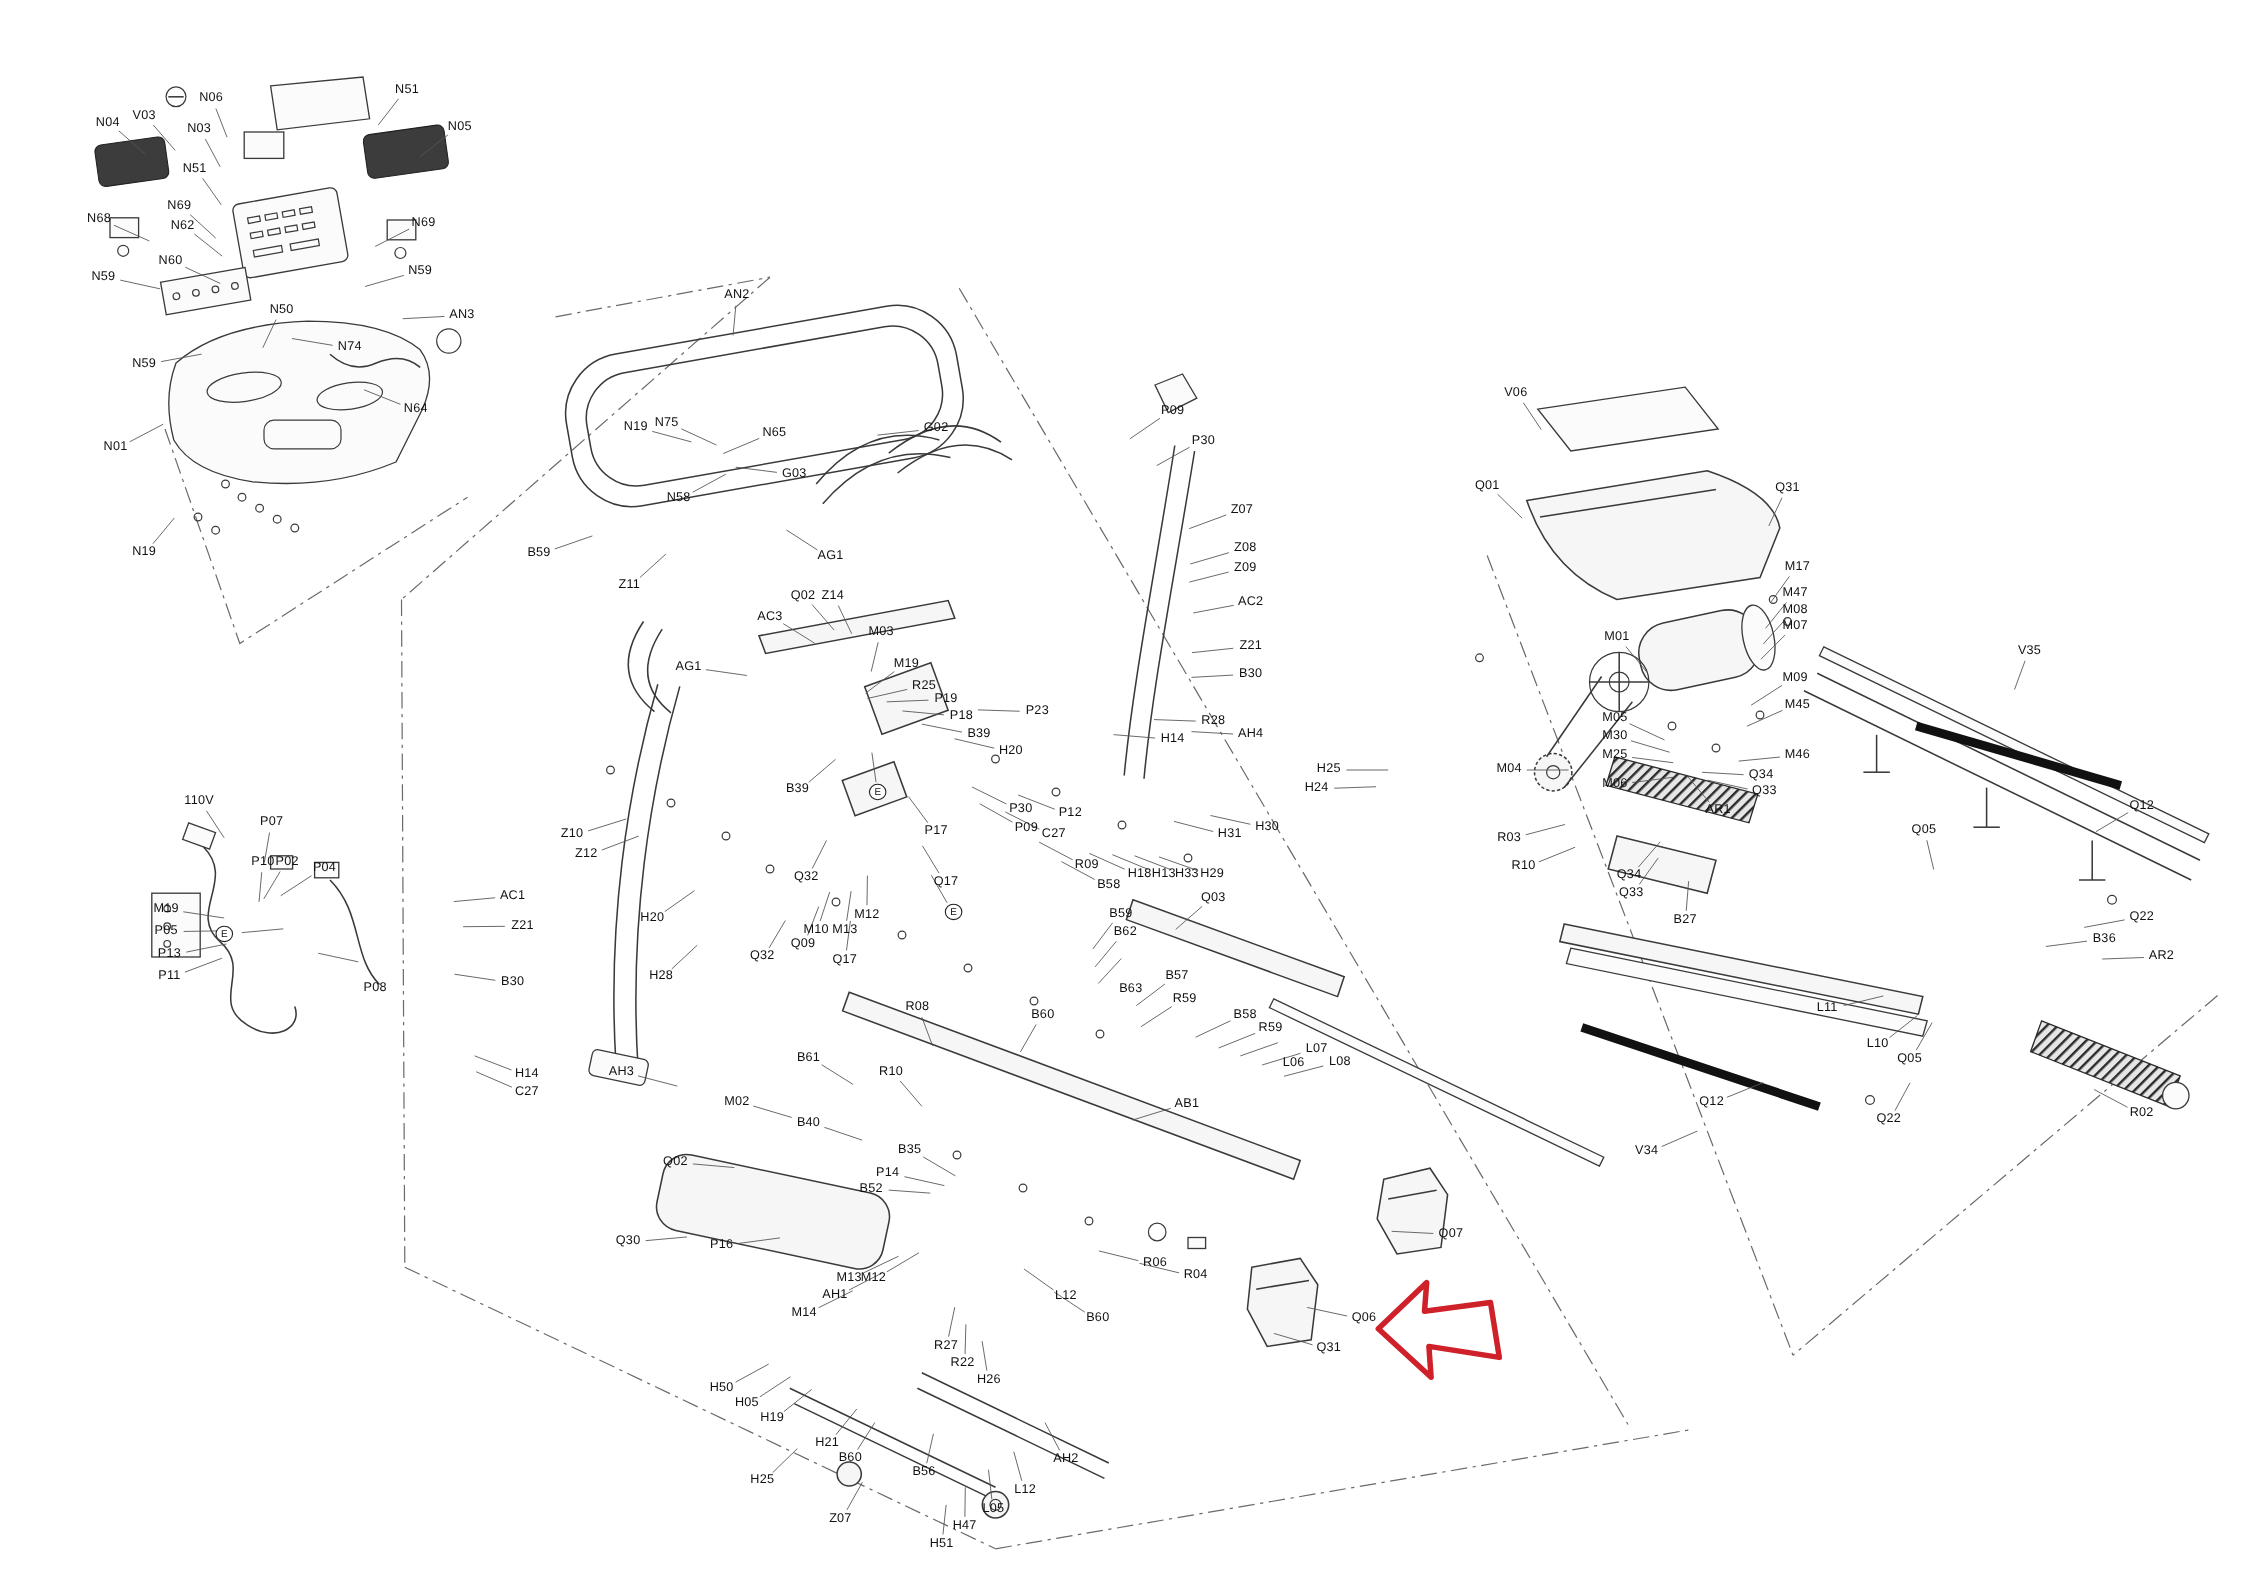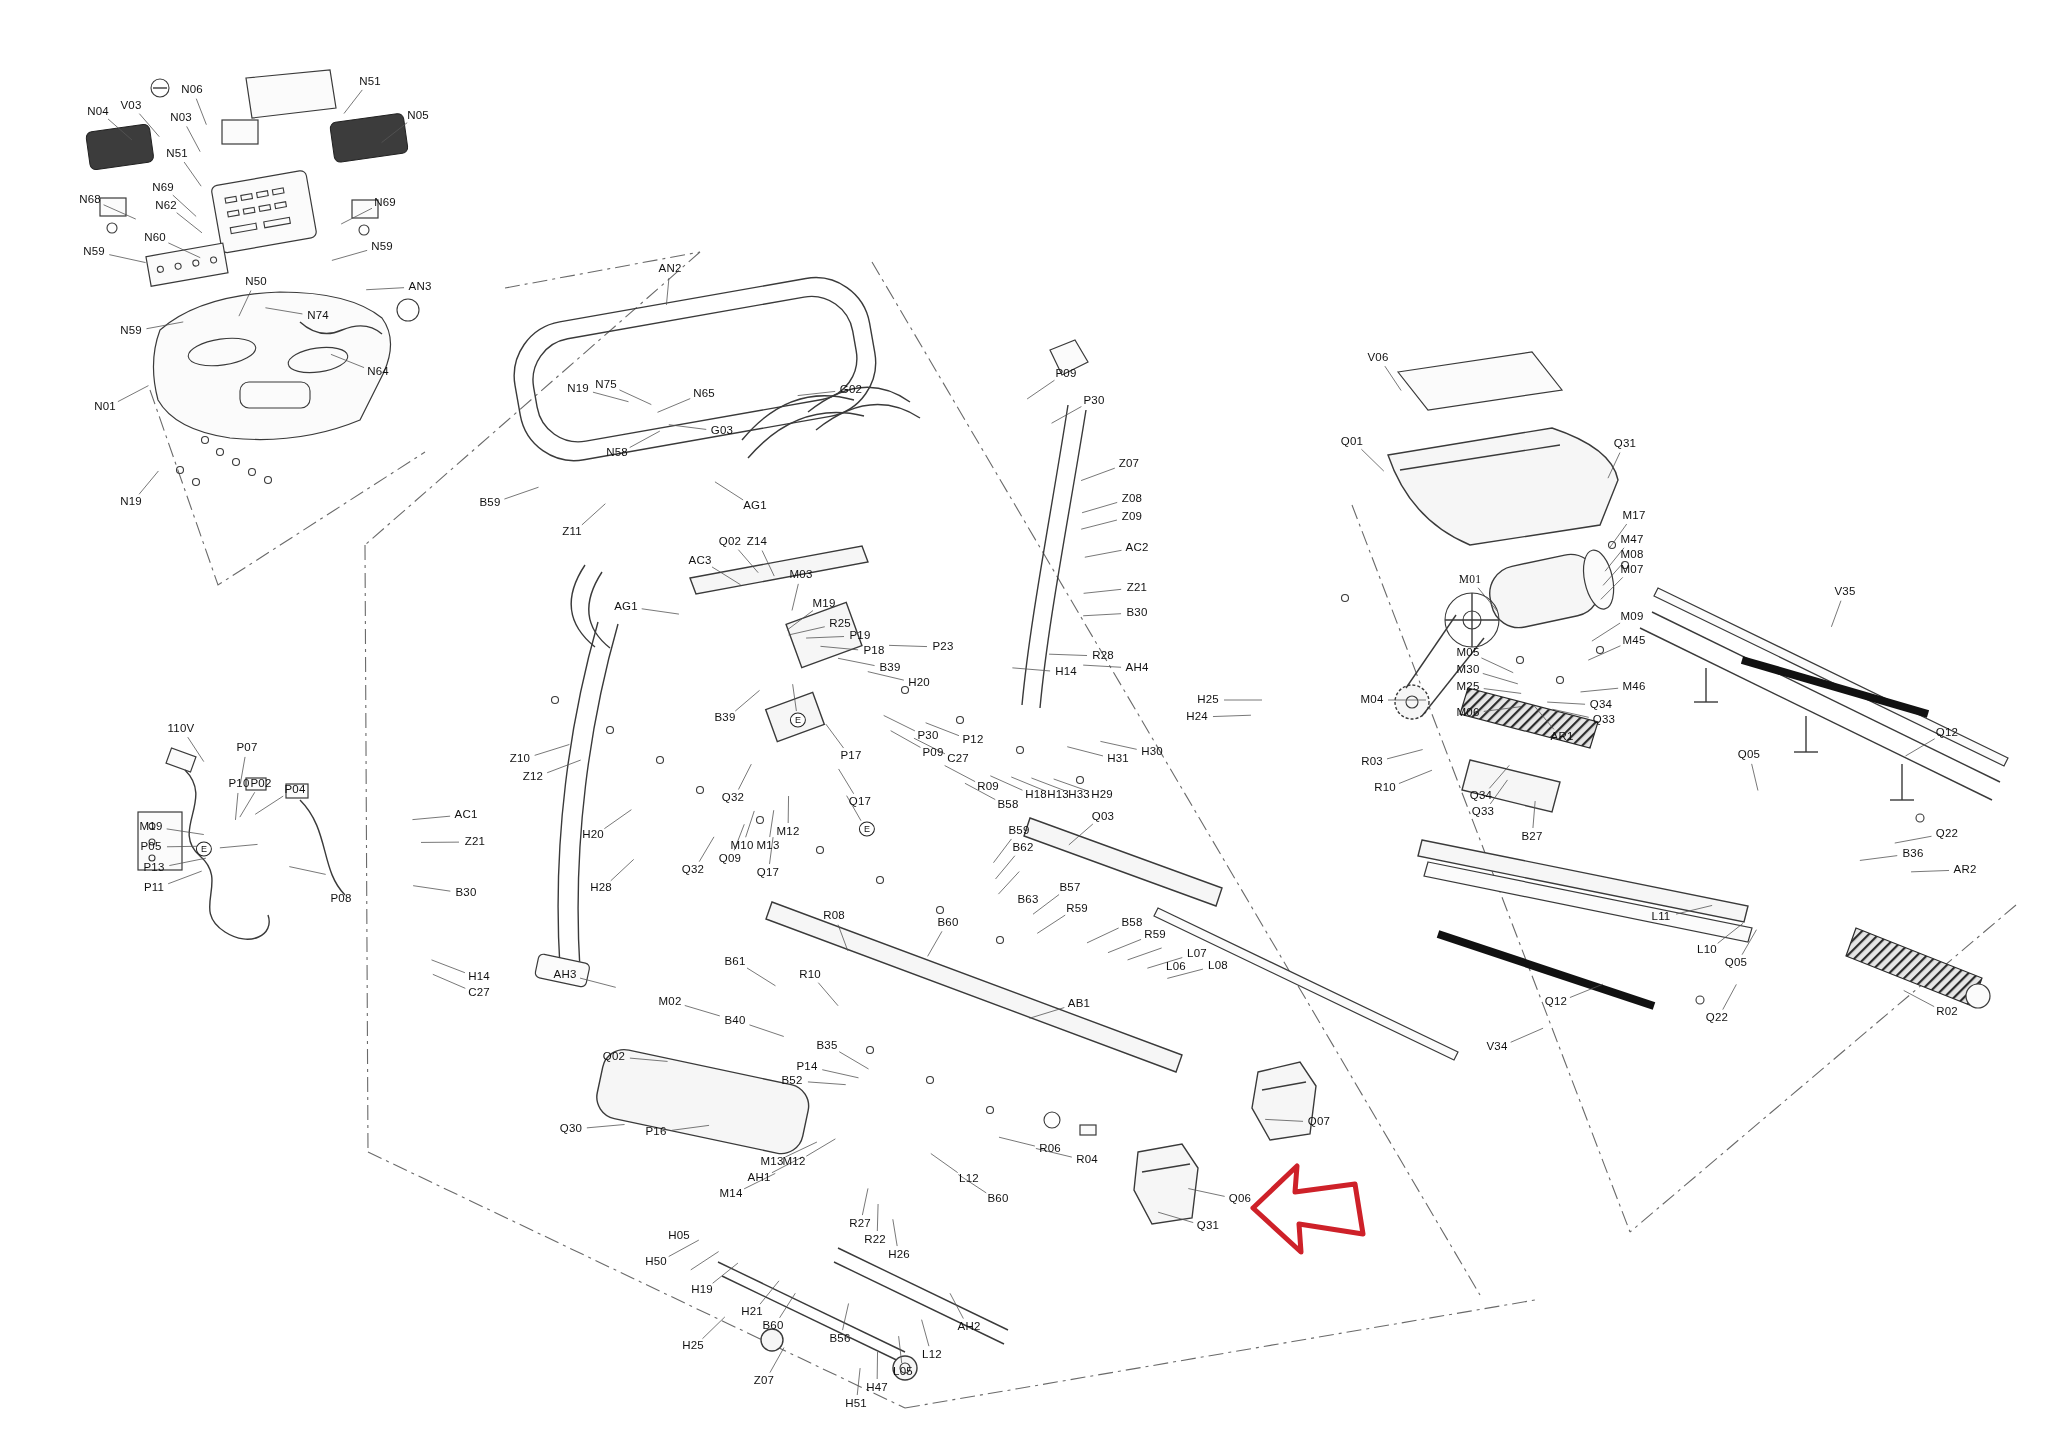--- a/index.html
+++ b/index.html
@@ -558,21 +558,21 @@
       <span class="part-label" style="left: 571px; top: 1129px;">Q30</span>
       <span class="part-label" style="left: 656px; top: 1132px;">P16</span>
       <span class="part-label" style="left: 772px; top: 1162px;">M13</span>
       <span class="part-label" style="left: 794px; top: 1162px;">M12</span>
       <span class="part-label" style="left: 759px; top: 1178px;">AH1</span>
       <span class="part-label" style="left: 731px; top: 1194px;">M14</span>
       <span class="part-label" style="left: 860px; top: 1224px;">R27</span>
       <span class="part-label" style="left: 875px; top: 1240px; text-align: center;">R22</span>
       <span class="part-label" style="left: 899px; top: 1255px;">H26</span>
       <span class="part-label" style="left: 656px; top: 1262px;">H50</span>
-      <span class="part-label" style="left: 679px; top: 1236px;">H05</span>
+      <span class="part-label" style="left: 679px; top: 1276px;">H05</span>
       <span class="part-label" style="left: 702px; top: 1290px;">H19</span>
       <span class="part-label" style="left: 752px; top: 1312px;">H21</span>
       <span class="part-label" style="left: 773px; top: 1326px;">B60</span>
       <span class="part-label" style="left: 840px; top: 1339px;">B56</span>
       <span class="part-label" style="left: 969px; top: 1179px;">L12</span>
       <span class="part-label" style="left: 998px; top: 1199px;">B60</span>
       <span class="part-label" style="left: 932px; top: 1355px;">L12</span>
       <span class="part-label" style="left: 903px; top: 1372px;">L05</span>
       <span class="part-label" style="left: 877px; top: 1388px;">H47</span>
       <span class="part-label" style="left: 856px; top: 1404px;">H51</span>
@@ -593,21 +593,21 @@
       <span class="part-label" style="left: 479px; top: 977px;">H14</span>
       <span class="part-label" style="left: 479px; top: 993px;">C27</span>
       <span class="part-label" style="left: 565px; top: 975px;">AH3</span>
       <span class="part-label" style="left: 1378px; top: 358px;">V06</span>
       <span class="part-label" style="left: 1352px; top: 442px;">Q01</span>
       <span class="part-label" style="left: 1625px; top: 444px;">Q31</span>
       <span class="part-label" style="left: 1634px; top: 516px;">M17</span>
       <span class="part-label" style="left: 1632px; top: 540px;">M47</span>
       <span class="part-label" style="left: 1632px; top: 555px;">M08</span>
       <span class="part-label" style="left: 1632px; top: 570px;">M07</span>
-      <span class="part-label" style="left: 1470px; top: 580px; font-family: Liberation Serif, serif;">M01</span>
+      <span class="part-label" style="left: 1470px; top: 580px;">M01</span>
       <span class="part-label" style="left: 1632px; top: 617px;">M09</span>
       <span class="part-label" style="left: 1634px; top: 641px;">M45</span>
       <span class="part-label" style="left: 1468px; top: 653px;">M05</span>
       <span class="part-label" style="left: 1468px; top: 670px;">M30</span>
       <span class="part-label" style="left: 1468px; top: 687px;">M25</span>
       <span class="part-label" style="left: 1468px; top: 713px;">M06</span>
       <span class="part-label" style="left: 1372px; top: 700px;">M04</span>
       <span class="part-label" style="left: 1634px; top: 687px;">M46</span>
       <span class="part-label" style="left: 1601px; top: 705px;">Q34</span>
       <span class="part-label" style="left: 1604px; top: 720px;">Q33</span>

